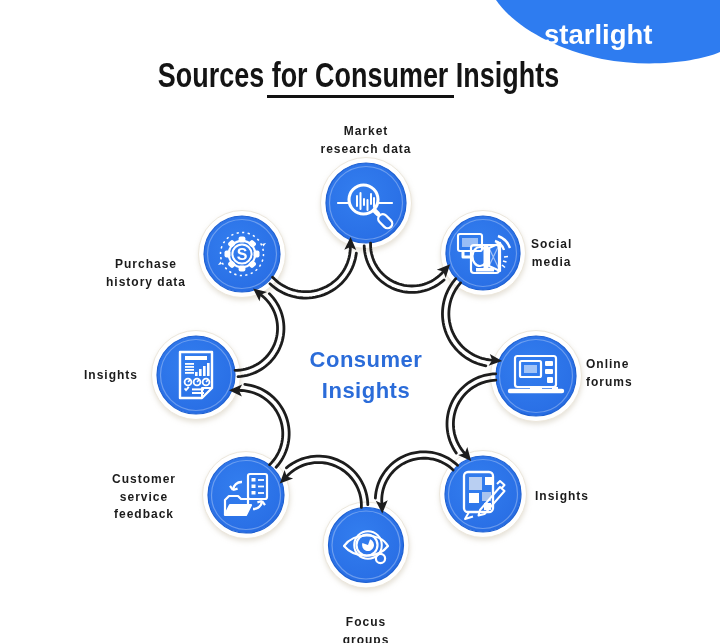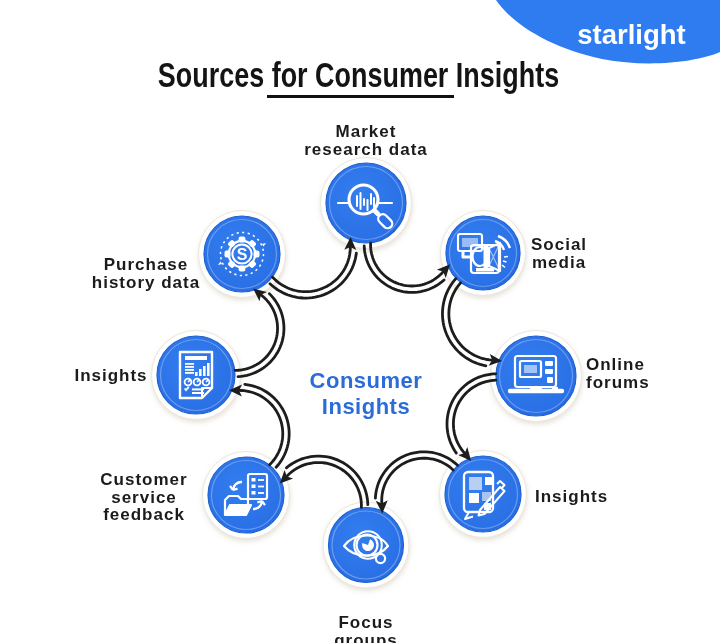--- a/index.html
+++ b/index.html
@@ -1,25 +1,25 @@
 <!DOCTYPE html>
 <html><head><meta charset="utf-8">
 <style>
 html,body{margin:0;padding:0;}
 body{width:720px;height:643px;background:#fff;position:relative;overflow:hidden;
   font-family:"Liberation Sans",sans-serif;}
-.lbl{position:absolute;font-weight:bold;color:#1b1b1b;font-size:17px;line-height:17.5px;letter-spacing:1px;}
+.lbl{position:absolute;font-weight:bold;color:#1b1b1b;font-size:12px;line-height:17.5px;letter-spacing:1px;}
 .ctr{text-align:center;}
 #title{position:absolute;left:0px;top:55px;width:717px;text-align:center;font-weight:bold;
   color:#141414;font-size:35px;letter-spacing:0px;transform:scaleX(0.77);}
 #underline{position:absolute;left:267px;top:95px;width:187px;height:3px;background:#111;}
-#starlight{position:absolute;left:544px;top:19px;width:175px;text-align:center;color:#fff;
+#starlight{position:absolute;left:544px;top:19px;width:175px;color:#fff;
   font-weight:bold;font-size:27.5px;letter-spacing:0px;}
-#center{position:absolute;left:266px;top:368px;width:200px;text-align:center;font-weight:bold;
-  color:#2b6cd9;font-size:22px;line-height:26px;letter-spacing:0.5px;}
+#center{position:absolute;left:266px;top:344px;width:200px;text-align:center;font-weight:bold;
+  color:#2b6cd9;font-size:22px;line-height:31px;letter-spacing:0.5px;}
 </style></head>
 <body>
 <svg width="720" height="643" viewBox="0 0 720 643" style="position:absolute;left:0;top:0">
 <path d="M 496 0 C 513 25 551 48 602 59 C 648 68 697 62 720 52 L 720 0 Z" fill="#2e7cf0"></path>
 <defs>
       <filter id="soft" x="-50%" y="-50%" width="200%" height="200%">
         <feGaussianBlur stdDeviation="2.6"></feGaussianBlur>
       </filter>
       <radialGradient id="disc" cx="0.42" cy="0.38" r="0.75">
         <stop offset="0" stop-color="#337eef"></stop>

